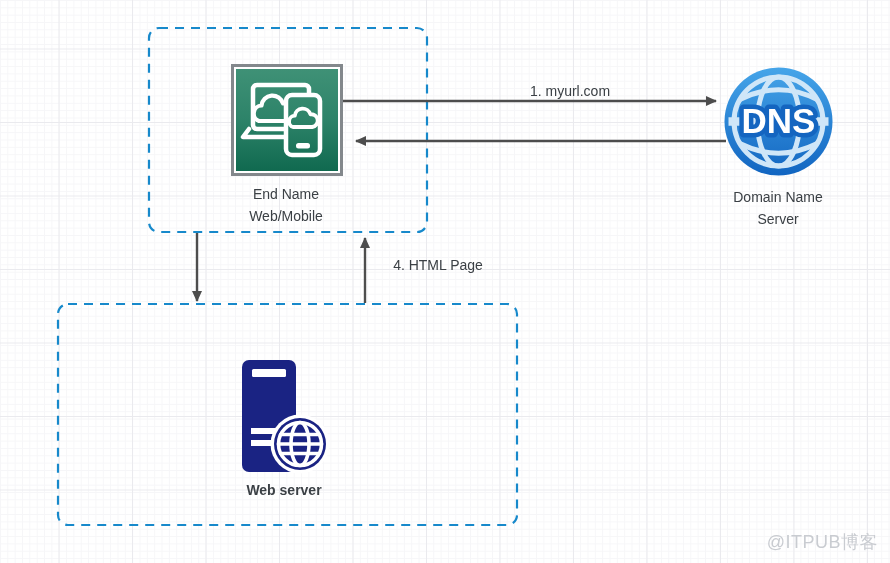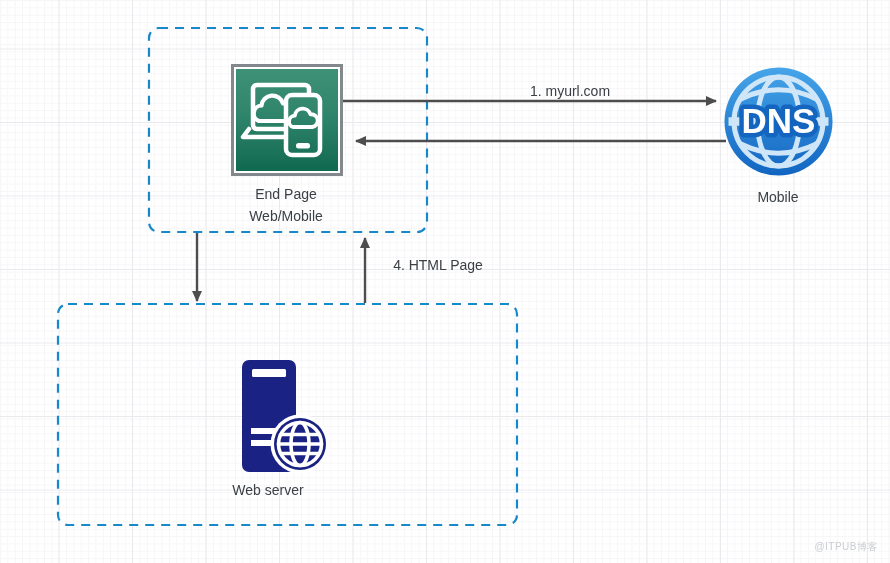--- a/index.html
+++ b/index.html
@@ -75,31 +75,31 @@
     position: absolute;
     width: 200px;
     text-align: center;
     font-size: 14px;
     line-height: 22px;
     color: var(--label-text, #3b4045);
     white-space: nowrap;
   }
   .end-user-label  { left: 186px; top: 183px; }
   .dns-label       { left: 678px; top: 186px; }
-  .web-server-label{ left: 168px; top: 479px; }
+  .web-server-label{ left: 184px; top: 479px; font-weight: bold; }
 
   .edge-label-1 { left: 470px; top: 80px; }
   .edge-label-2 { left: 528px; top: 152px; }
   .edge-label-3 { left: 29px;  top: 254px; }
   .edge-label-4 { left: 338px; top: 254px; }
 
   .watermark {
     position: absolute;
     right: 12px; bottom: 9px;
-    font-size: 10px;
+    font-size: 18px;
     color: var(--watermark-gray, #c9ccd1);
     letter-spacing: 0.5px;
   }
 </style>
 </head>
 <body>
 
 <div class="canvas">
 
   <svg class="edges-layer" viewBox="0 0 890 563" xmlns="http://www.w3.org/2000/svg">
@@ -165,26 +165,27 @@
       <circle class="srv-navy" cx="62" cy="88" r="26"></circle>
       <circle class="srv-wire" cx="62" cy="88" r="21.5" stroke-width="4"></circle>
       <ellipse class="srv-wire" cx="62" cy="88" rx="9" ry="21.5"></ellipse>
       <path class="srv-wire" d="M40.5 88 H83.5"></path>
       <path class="srv-wire" d="M42.7 78.5 H81.3"></path>
       <path class="srv-wire" d="M42.7 97.5 H81.3"></path>
     </g>
   </svg>
 
   <div class="node-label end-user-label">
-    <div>End Page</div>
+    <div>End Name</div>
     <div>Web/Mobile</div>
   </div>
 
   <div class="node-label dns-label">
-    <div>Mobile</div>
+    <div>Domain Name</div>
+    <div>Server</div>
   </div>
 
   <div class="node-label web-server-label">Web server</div>
 
   <div class="edge-label edge-label-1">1. myurl.com</div>
   <div class="edge-label edge-label-4">4. HTML Page</div>
 
   <div class="watermark">@ITPUB博客</div>
 
 </div>

